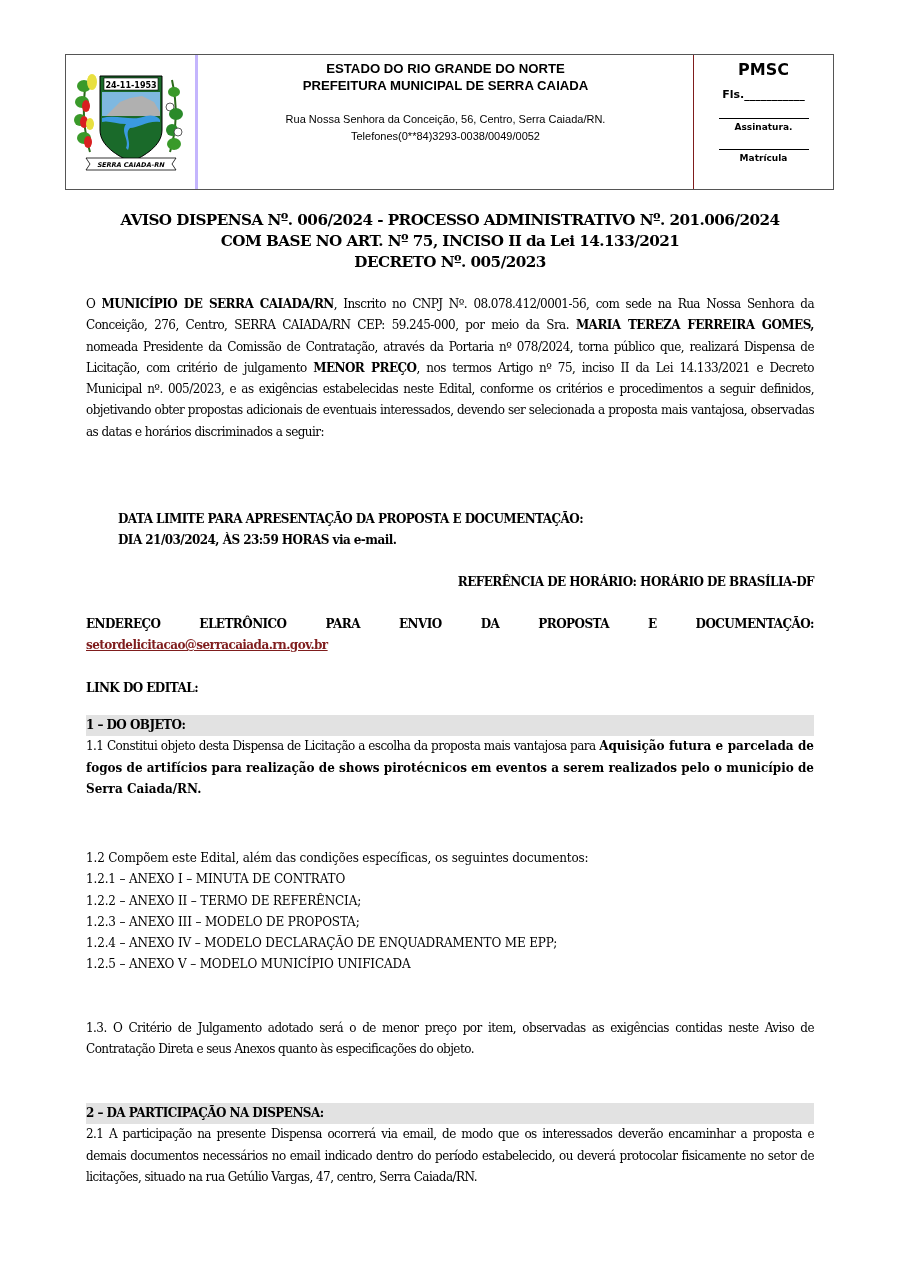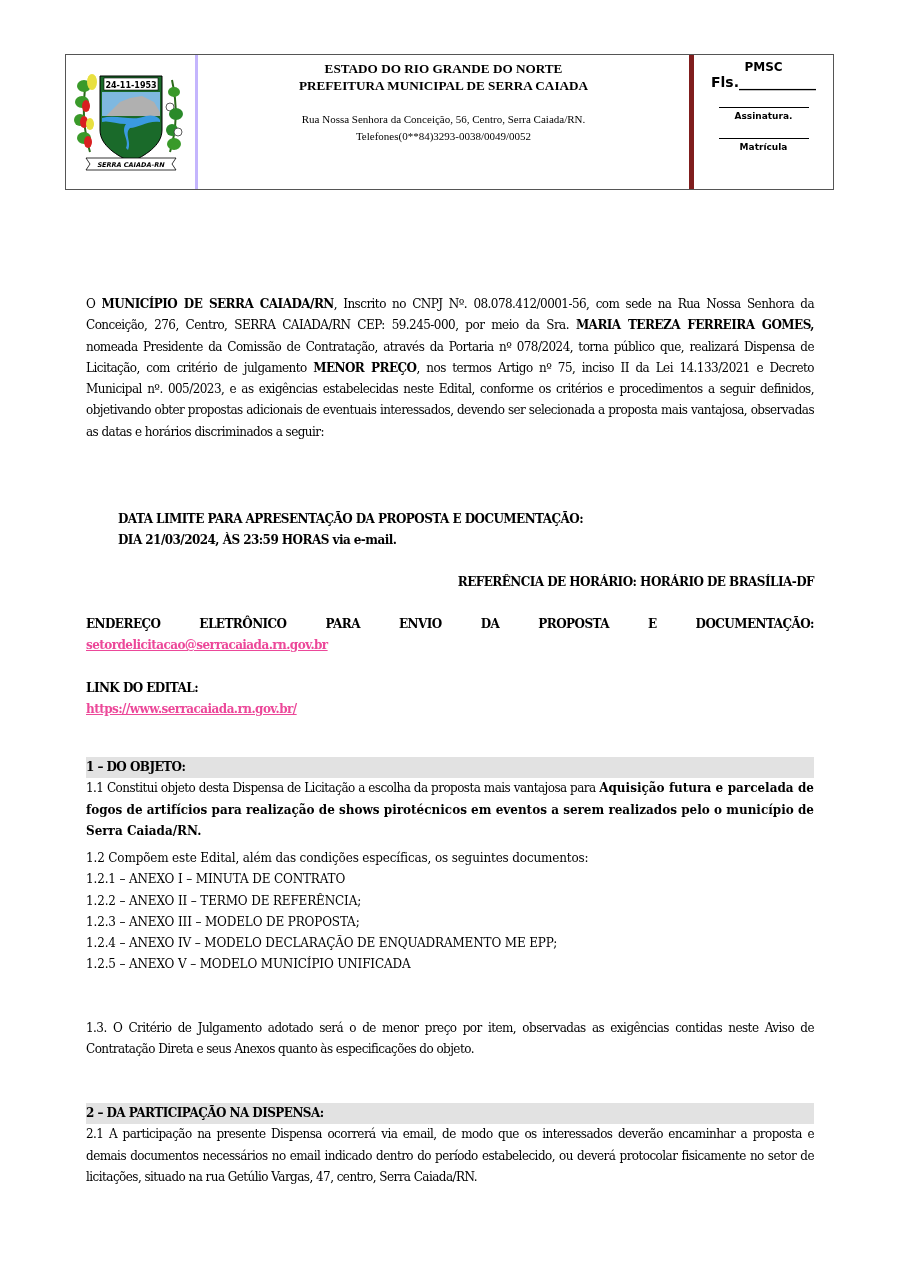--- a/index.html
+++ b/index.html
@@ -3,39 +3,39 @@
 <meta charset="utf-8">
 <style>
   html, body { margin: 0; padding: 0; background: #ffffff; }
   body { width: 900px; height: 1273px; position: relative; overflow: hidden; color: #000; }
   .page { position: absolute; left: 0; top: 0; width: 900px; height: 1273px; }
 
   
   .hdr { position: absolute; left: 65px; top: 54px; width: 769px; height: 136px;
          border: 1px solid #555; display: flex; box-sizing: border-box; }
   .hdr-logo { width: 129px; border-right: 3px solid #c4b5fd; display: flex; align-items: center; justify-content: center; }
-  .hdr-center { flex: 1; border-right: 5px solid #7f1d1d; text-align: center;
-                font-family: Liberation Serif, serif; }
+  .hdr-center { flex: 1; border-right: 1px solid #7f1d1d; text-align: center;
+                font-family: Liberation Sans, sans-serif; }
   .hdr-center .t1 { font-weight: bold; font-size: 13.2px; margin-top: 5px; line-height: 17px; }
   .hdr-center .addr { font-size: 11px; line-height: 17px; margin-top: 17px; }
   .hdr-right { width: 139px; text-align: center; font-family: "DejaVu Sans", sans-serif; }
-  .hdr-right .pmsc { font-weight: bold; font-size: 12px; margin-top: 5px; }
-  .hdr-right .fls { font-weight: bold; font-size: 14px; }
+  .hdr-right .pmsc { font-weight: bold; font-size: 16px; margin-top: 5px; }
+  .hdr-right .fls { font-weight: bold; font-size: 11px; margin-top: 9px; }
   .hdr-right .line { width: 90px; margin: 17px auto 0; border-top: 1px solid #000; }
   .hdr-right .lbl { font-weight: bold; font-size: 9px; margin-top: 3px; }
 
   
   .doc { position: absolute; left: 86px; width: 728px; font-family: "DejaVu Serif", serif;
          font-size: 12px; line-height: 21.3px; }
   .title { position: absolute; left: 86px; top: 210px; width: 728px; text-align: center;
            font-family: "DejaVu Serif", serif; font-weight: bold; font-size: 15.2px; line-height: 21px; }
   .just { text-align: justify; text-align-last: left; }
   .justfull { text-align: justify; text-align-last: justify; }
   b { font-weight: bold; }
-  a { color: #ec4899; text-decoration: underline; font-weight: bold; }
+  a { color: #7f1d1d; text-decoration: underline; font-weight: bold; }
   .sec { background: #e2e2e2; font-weight: bold; }
   .cond { letter-spacing: -0.55px; }
 </style>
 </head>
 <body>
 
 <div class="page">
 
   <div class="hdr">
     <div class="hdr-logo">
@@ -88,43 +88,47 @@
     <div class="hdr-right">
       <div class="pmsc">PMSC</div>
       <div class="fls">Fls.___________</div>
       <div class="line"></div>
       <div class="lbl">Assinatura.</div>
       <div class="line"></div>
       <div class="lbl">Matrícula</div>
     </div>
   </div>
 
+  <div class="title cond">
+    <div>AVISO DISPENSA Nº. 006/2024 - PROCESSO ADMINISTRATIVO Nº. 201.006/2024</div>
+    <div>COM BASE NO ART. Nº 75, INCISO II da Lei 14.133/2021</div>
+    <div>DECRETO Nº. 005/2023</div>
+  </div>
 
   <div class="doc just cond" style="top:294px;">
     <span>O </span><b>MUNICÍPIO DE SERRA CAIADA/RN</b><span>, Inscrito no CNPJ Nº. 08.078.412/0001-56, com sede na Rua Nossa Senhora da Conceição, 276, Centro, SERRA CAIADA/RN CEP: 59.245-000, por meio da Sra. </span><b>MARIA TEREZA FERREIRA GOMES,</b><span> nomeada Presidente da Comissão de Contratação, através da Portaria nº 078/2024, torna público que, realizará Dispensa de Licitação, com critério de julgamento </span><b>MENOR PREÇO</b><span>, nos termos Artigo nº 75, inciso II da Lei 14.133/2021 e Decreto Municipal nº. 005/2023, e as exigências estabelecidas neste Edital, conforme os critérios e procedimentos a seguir definidos, objetivando obter propostas adicionais de eventuais interessados, devendo ser selecionada a proposta mais vantajosa, observadas as datas e horários discriminados a seguir:</span>
   </div>
 
   <div class="doc cond" style="top:509px; font-weight:bold;margin-left:32px;">
     <div>DATA LIMITE PARA APRESENTAÇÃO DA PROPOSTA E DOCUMENTAÇÃO:</div>
     <div>DIA 21/03/2024, ÀS 23:59 HORAS via e-mail.</div>
   </div>
 
   <div class="doc cond" style="top:572px; font-weight:bold;text-align:right;">REFERÊNCIA DE HORÁRIO: HORÁRIO DE BRASÍLIA-DF</div>
 
   <div class="doc cond" style="top:614px;">
     <div class="justfull" style="font-weight:bold;">ENDEREÇO ELETRÔNICO PARA ENVIO DA PROPOSTA E DOCUMENTAÇÃO:</div>
     <div><a>setordelicitacao@serracaiada.rn.gov.br</a></div>
   </div>
 
   <div class="doc cond" style="top:678px;">
     <div style="font-weight:bold;">LINK DO EDITAL:</div>
-    <div><a>https://www.serracaiada.rn.gov.br/</a></div>
   </div>
 
-  <div class="doc cond" style="top:757px;">
+  <div class="doc cond" style="top:715px;">
     <div class="sec">1 – DO OBJETO:</div>
     <div class="just">
       <span>1.1 Constitui objeto desta Dispensa de Licitação a escolha da proposta mais vantajosa para </span><b style="letter-spacing:0">Aquisição futura e parcelada de fogos de artifícios para realização de shows pirotécnicos em eventos a serem realizados pelo o município de Serra Caiada/RN.</b>
     </div>
   </div>
 
   <div class="doc" style="top:848px; letter-spacing:-0.15px;">
     <div>1.2 Compõem este Edital, além das condições específicas, os seguintes documentos:</div>
     <div>1.2.1 – ANEXO I – MINUTA DE CONTRATO</div>
     <div>1.2.2 – ANEXO II – TERMO DE REFERÊNCIA;</div>

